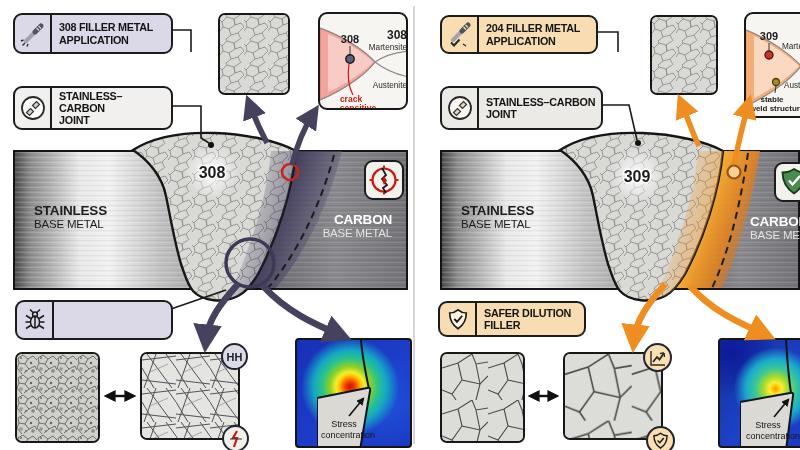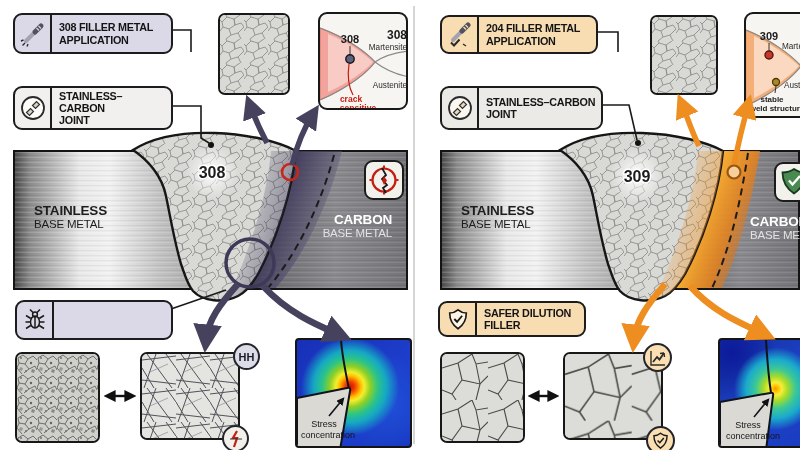--- a/index.html
+++ b/index.html
@@ -32,21 +32,21 @@
   .lavender{background:#dbd9e8;}
   .peach{background:#f8ddb2;}
   .whiteish{background:#f1f0ee;}
   .grayish{background:#eceae6;}
 
   
   .micro{position:absolute;border:2.5px solid #181818;border-radius:7px;overflow:hidden;
          background:#ddd;z-index:2;box-sizing:border-box;}
   .phase{position:absolute;border:2.5px solid #181818;border-radius:9px;overflow:hidden;
          background:#f6f5f2;z-index:2;box-sizing:border-box;}
-  .fea{position:absolute;border:2.5px solid #151515;border-radius:4px;overflow:hidden;z-index:2;box-sizing:border-box;}
+  .fea{position:absolute;border:2.5px solid #151515;border-radius:4px;overflow:hidden;z-index:2;box-sizing:border-box;padding-left:20px;}
   .fea-left{background:
       radial-gradient(circle at 47% 44%, #cc1500 0%, #e83800 5%, #ff7300 9%, #ffc400 13%, #f2ee30 17%, #8fd024 24%, #2cc487 33%, #15a8c4 43%, rgba(21,80,200,0) 58%),
       radial-gradient(circle at 80% 60%, #2050d8 0%, rgba(32,80,216,0) 45%),
       linear-gradient(135deg,#1830b8,#1d3ecb 60%,#1838c0);}
   .fea-right{background:
       radial-gradient(circle at 55% 46%, #ff9000 0%, #ffc800 4%, #f6ee3a 8%, #a8dc28 15%, #3cc896 25%, #1aaacd 37%, rgba(21,85,205,0) 52%),
       radial-gradient(circle at 12% 12%, #0c1a9a 0%, rgba(12,26,154,0) 35%),
       linear-gradient(135deg,#15309f,#1d42c8 55%,#1a3abf);}
 
   .plate-icon{position:absolute;width:40px;height:40px;background:#f3f1ec;border:2px solid #1c1c1c;
@@ -252,21 +252,21 @@
       </svg>
   </div>
   <div class="micro" style="left:563px;top:352px;width:100px;height:88px;">
     <svg width="100" height="88">
         <g transform="scale(1.45)">
           <rect width="70" height="62" fill="url(#clean)"></rect>
         </g>
       </svg>
   </div>
 
-  <div class="badge" style="left:233px;top:343px;width:27px;height:27px;background:#dcdbe8;">
+  <div class="badge" style="left:221px;top:343px;width:27px;height:27px;background:#dcdbe8;">
     <span>HH</span>
   </div>
   <div class="badge" style="left:222px;top:425px;width:27px;height:27px;background:#f2f0ea;">
     <svg width="16" height="18" viewBox="0 0 16 18">
       <path d="M9,1 L5,8 L9,8 L6,17" fill="none" stroke="#c41e12" stroke-width="2.2"></path>
       <path d="M2,9 L14,9" stroke="#33333a" stroke-width="1"></path>
     </svg>
   </div>
   <div class="badge" style="left:643px;top:343px;width:29px;height:29px;background:#f9dfb2;">
     <svg width="18" height="18" viewBox="0 0 18 18">

